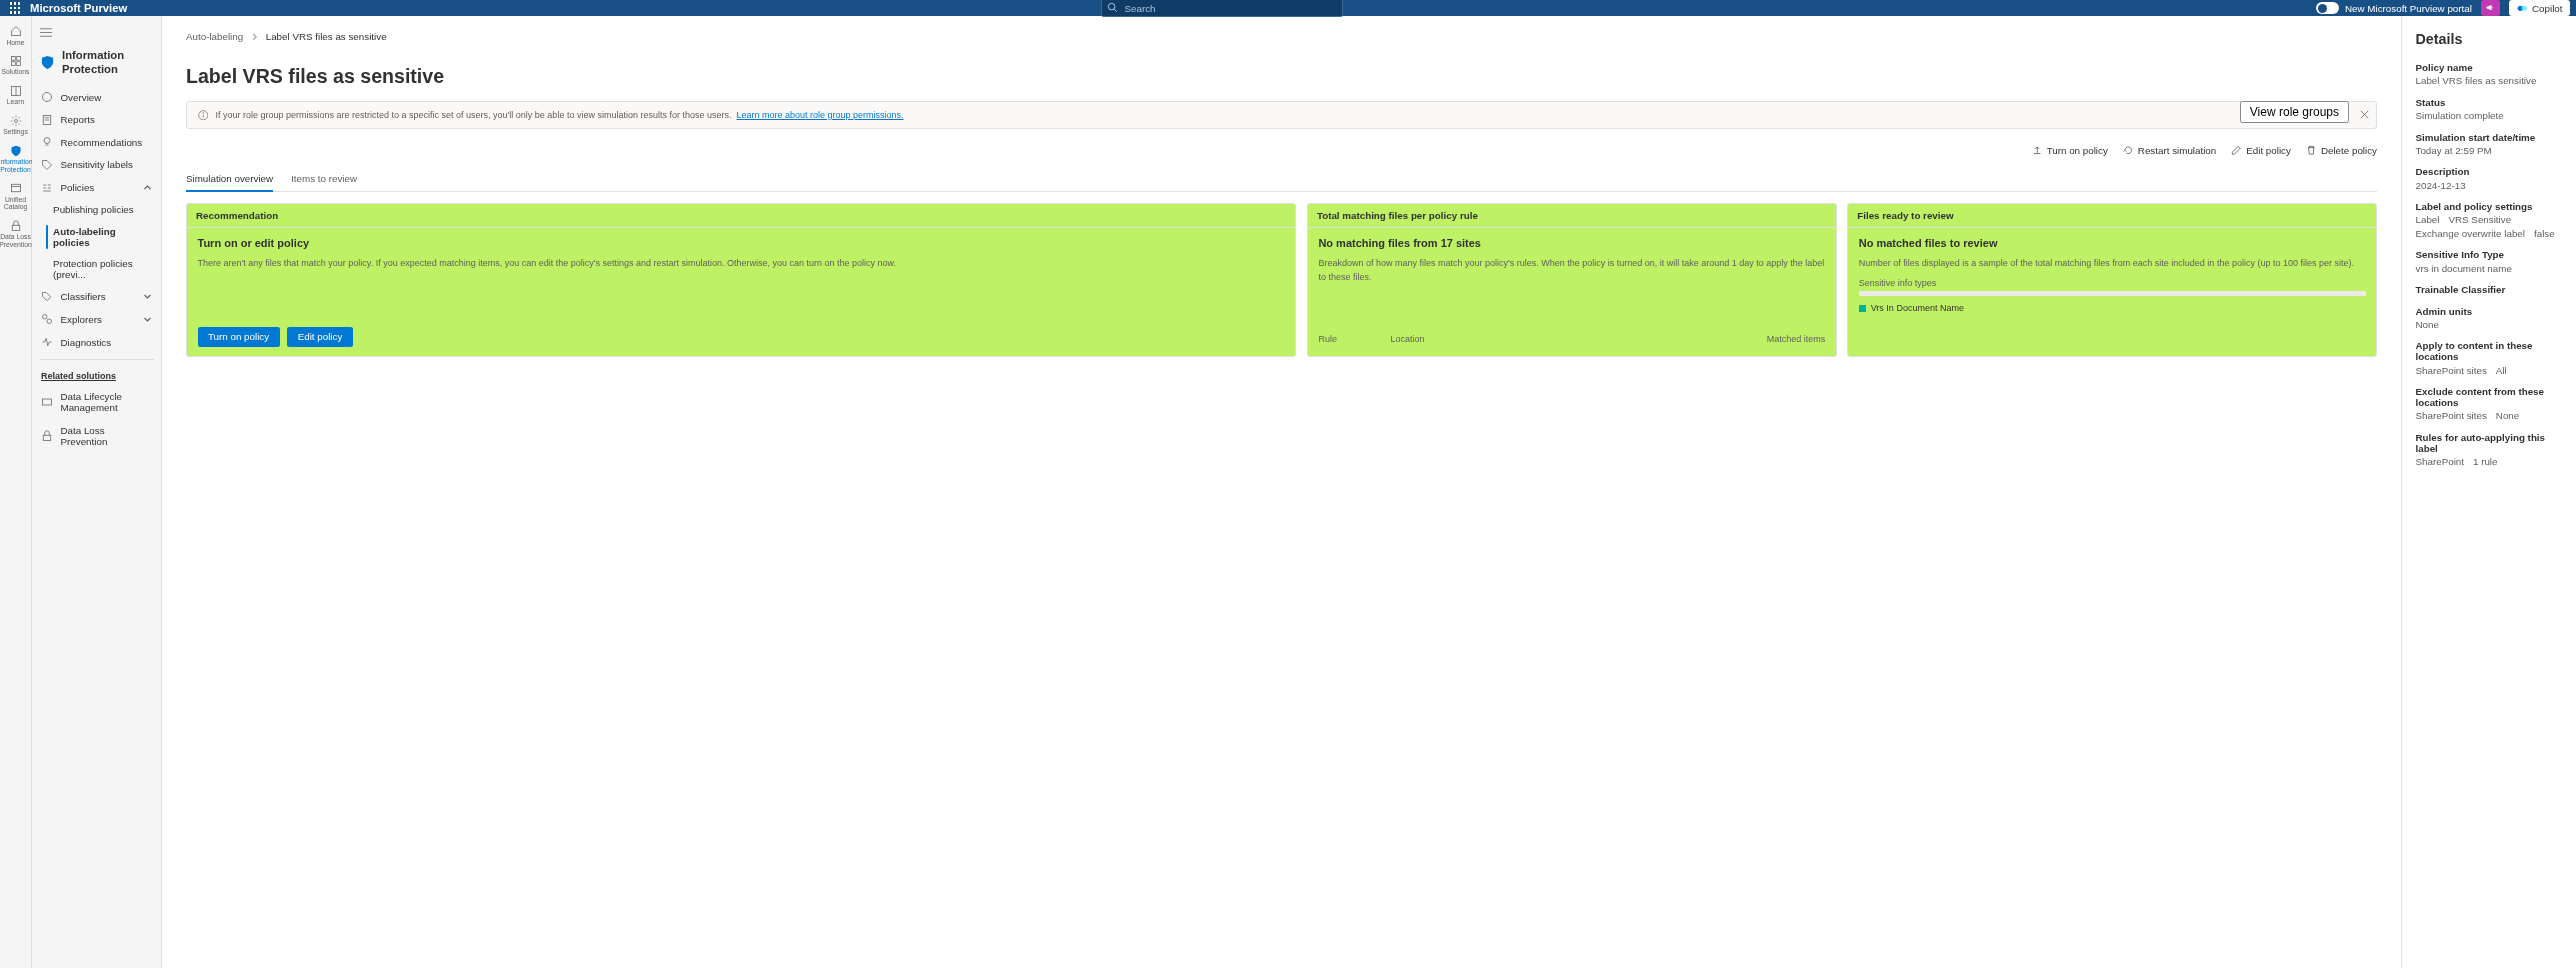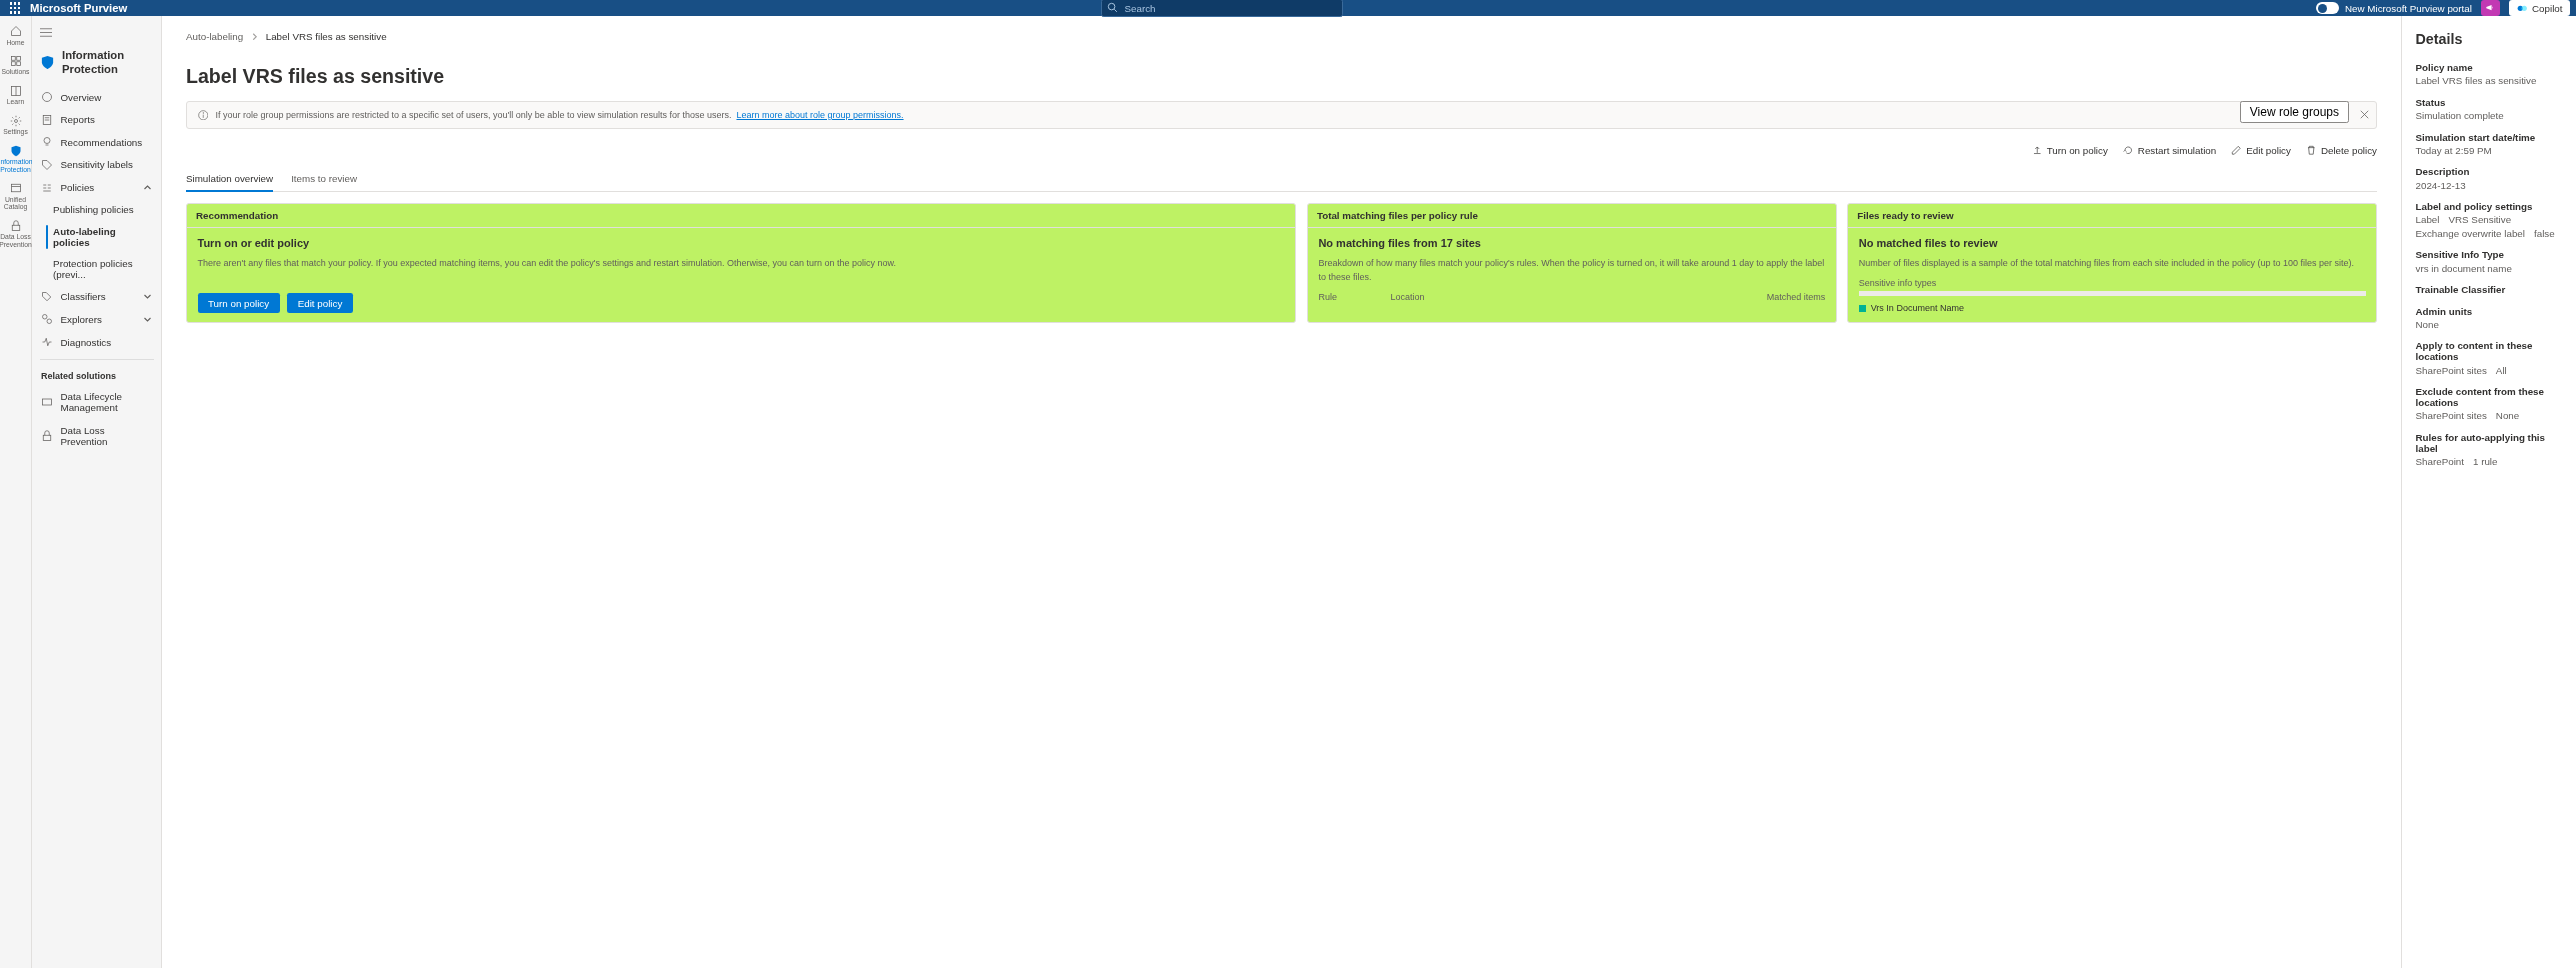--- a/index.html
+++ b/index.html
@@ -28,21 +28,21 @@
 
 .sidenav { width: 130px; background: #f5f5f5; border-right: 0.8px solid #e1dfdd; padding: 7.5px 4.5px; overflow-y: auto; }
 .hamburger { padding: 3px; cursor: pointer; color: #605e5c; }
 .section-title { display: flex; align-items: center; gap: 7.5px; font-weight: 600; font-size: 11.3px; color: #323130; padding: 6px 3px 9px 3px; line-height: 1.3; }
 .nav-item { display: flex; align-items: center; gap: 7.5px; padding: 5.3px 4.5px; font-size: 9.8px; color: #323130; cursor: pointer; border-radius: 2.3px; }
 .nav-item-indent { padding-left: 16.6px; font-size: 9.8px; }
 .nav-item.active { position: relative; font-weight: 600; }
 .nav-item.active::before { content: ''; position: absolute; left: 9px; top: 4.5px; bottom: 4.5px; width: 2.3px; background: #0078d4; border-radius: 1.5px; }
 .nav-chevron { margin-left: auto; color: #605e5c; }
 .nav-divider { border: none; border-top: 0.8px solid #ddd; margin: 6px 3px; }
-.related-title { font-size: 9px; font-weight: 600; padding: 4.5px 4.5px; color: #323130; }
+.related-title { font-size: 9px; font-weight: 600; padding: 4.5px 4.5px; color: #323130; text-decoration: underline; }
 
 .main { flex: 1; display: flex; overflow: hidden; }
 .content { flex: 1; padding: 15px 24px; overflow-y: auto; }
 .breadcrumb { font-size: 9.8px; color: #605e5c; margin-bottom: 22.6px; display: flex; align-items: center; gap: 7.5px; }
 .breadcrumb a { color: #605e5c; text-decoration: none; }
 .breadcrumb .sep { color: #a19f9d; }
 .page-title { font-size: 19.6px; font-weight: 600; margin-bottom: 13.5px; }
 .banner { border: 0.8px solid #e1dfdd; background: #faf9f8; border-radius: 3px; padding: 7.5px 10.5px; display: flex; align-items: center; gap: 7.5px; margin-bottom: 10.5px; position: relative; font-size: 9px; color: #605e5c; }
 .banner a { color: #0078d4; }
 .banner .dismiss { position: absolute; right: 7.5px; top: 7.5px; color: #605e5c; cursor: pointer; }
@@ -55,21 +55,21 @@
 .tab.active::after { content: ''; position: absolute; left: 0; right: 0; bottom: -0.8px; height: 2.3px; background: #0078d4; }
 .cards { display: flex; gap: 10.5px; align-items: stretch; }
 .card { border: 0.8px solid #e1dfdd; border-radius: 3px; background: #bef264; display: flex; flex-direction: column; }
 .card-hd { border-bottom: 0.8px solid #e1dfdd; padding: 6px 9px; font-size: 9.8px; font-weight: 600; }
 .card-body { padding: 9px 10.5px; flex: 1; }
 .big-heading { font-size: 11px; font-weight: 600; margin-bottom: 7.5px; line-height: 1.2; }
 .muted { font-size: 9px; color: #605e5c; line-height: 1.5; }
 .card-actions { display: flex; gap: 7.5px; padding: 9px 10.5px; }
 .btn-primary { background: #0078d4; color: #fff; border: none; padding: 4.5px 10.5px; border-radius: 2.3px; font-size: 9.8px; cursor: pointer; }
 .btn-secondary { background: #0078d4; color: #fff; border: none; padding: 4.5px 10.5px; border-radius: 2.3px; font-size: 9.8px; cursor: pointer; }
-.mini-table-hd { display: flex; font-size: 9px; color: #605e5c; padding: 7.5px 0 3px 0; }
+.mini-table-hd { display: flex; font-size: 9px; color: #605e5c; padding: 7.5px 0 3px 0; margin-top: 42px; }
 .mini-table-hd span:nth-child(1){ flex: 0 0 72px; }
 .mini-table-hd span:nth-child(2){ flex: 1; }
 .mini-table-hd span:nth-child(3){ text-align: right; flex: 0 0 72px; }
 .chart-legend { font-size: 9px; display: flex; align-items: center; gap: 4.5px; margin-top: 7.5px; }
 .sw { width: 7.5px; height: 7.5px; background: #00b294; }
 .sit-label { font-size: 9px; color: #605e5c; padding-top: 7.5px; }
 .bar-track { height: 4.5px; background: #edebe9; margin-top: 3px; }
 
 .details { width: 175px; border-left: 0.8px solid #e1dfdd; padding: 9px 13.5px; overflow-y: auto; position: relative; }
 .details h2 { font-size: 14.3px; font-weight: 700; margin: 6px 0 15px 0; }

